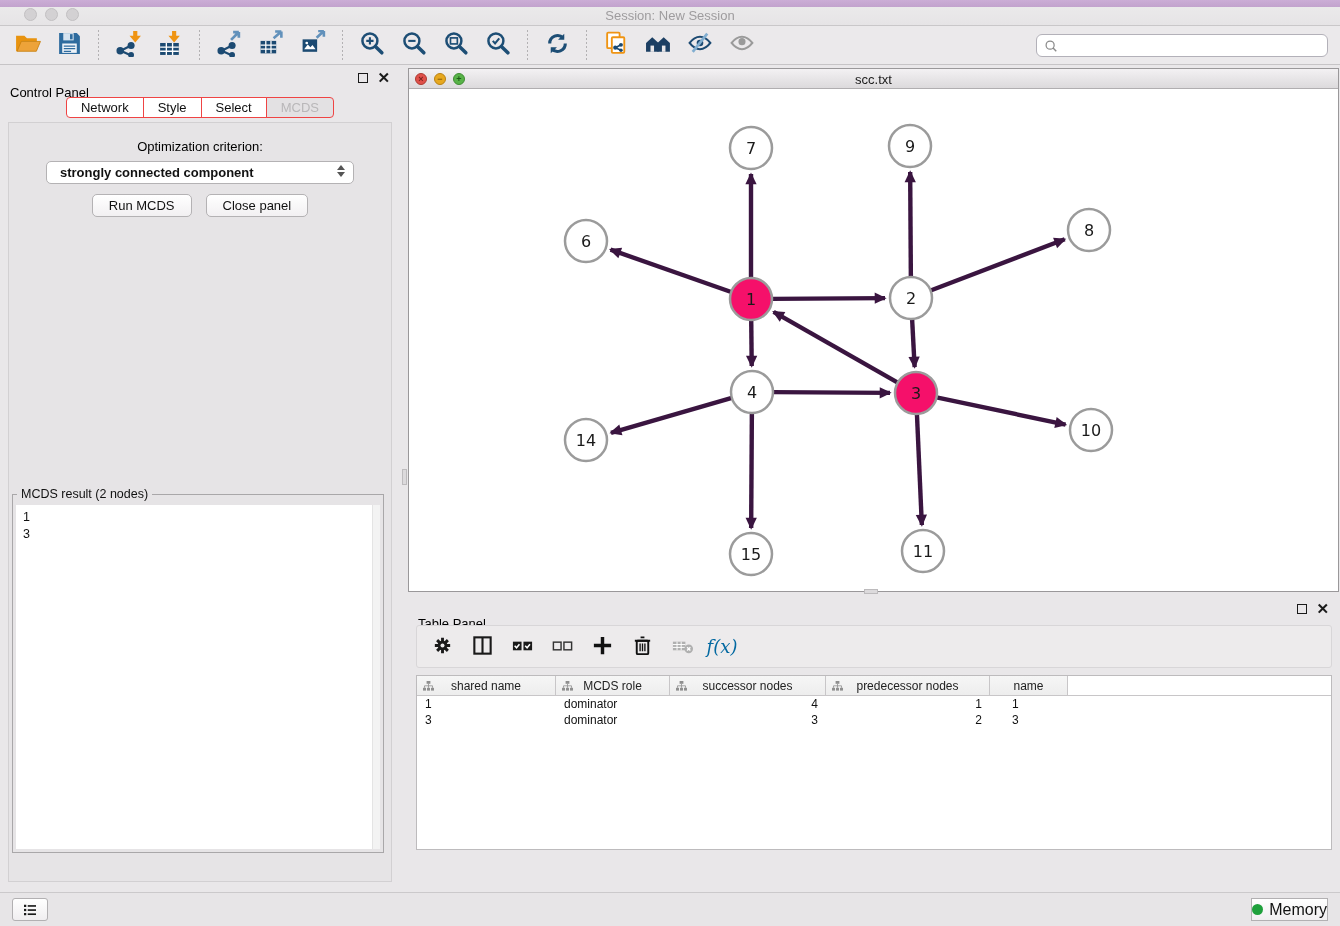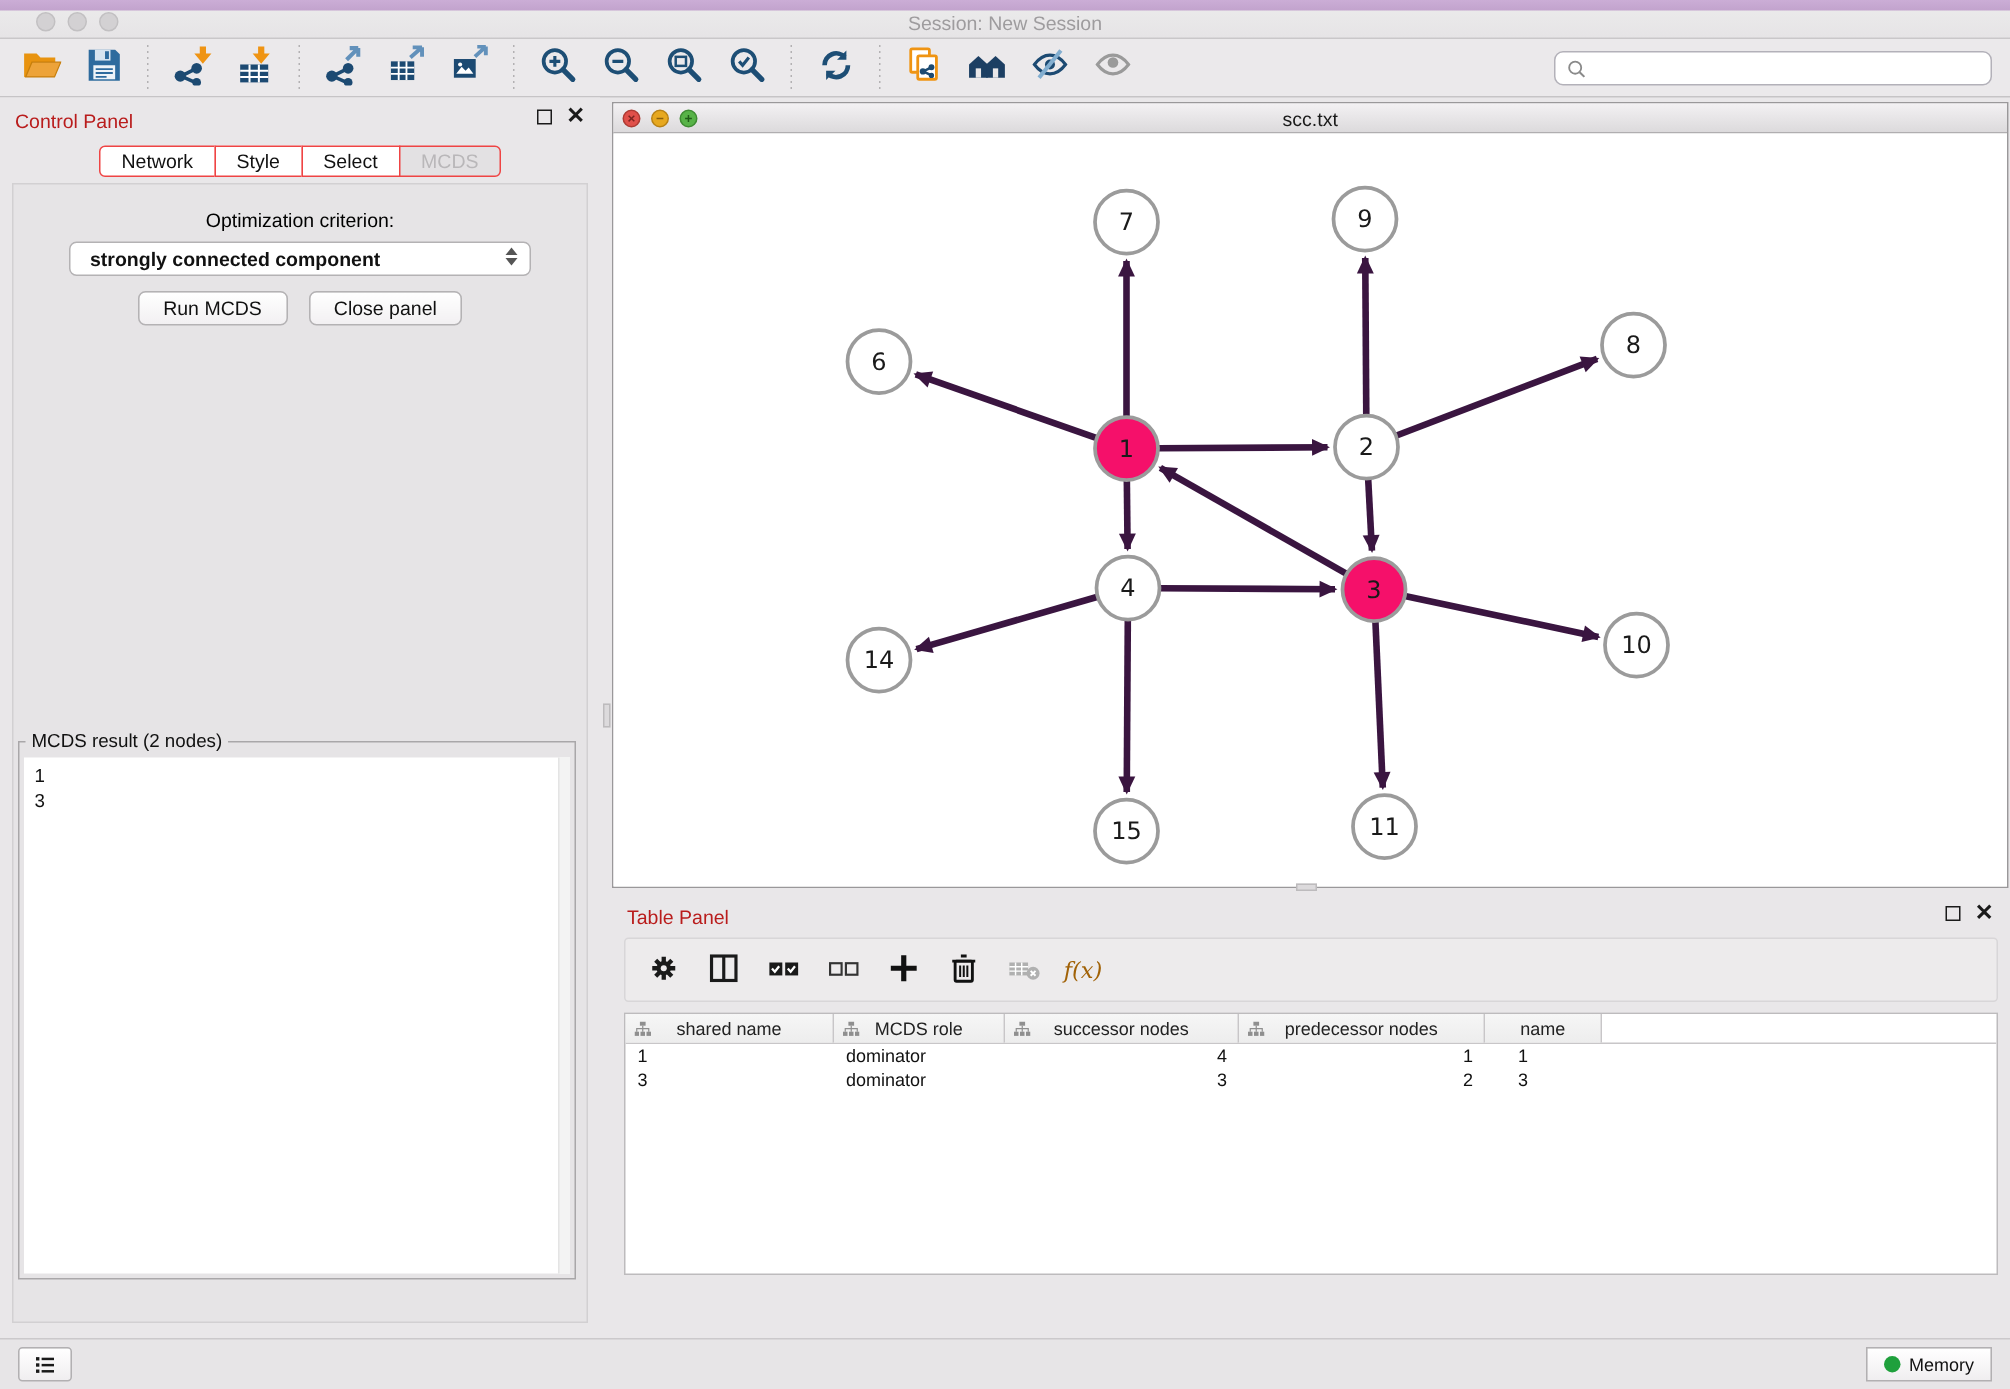--- a/index.html
+++ b/index.html
@@ -24,21 +24,21 @@
   .tb-btn svg { width:27px; height:27px; }
   .tb-sep { width:1px; height:30px; margin:0 8px;
     background-image:linear-gradient(#b3b1b3 40%, transparent 40%); background-size:1px 4px; }
   .searchbox { position:absolute; right:12px; top:8px; width:292px; height:23px;
     background:#fff; border:1px solid #b3b1b9; border-radius:6px; display:flex; align-items:center; padding:0 7px; }
   .searchbox input { border:none; outline:none; flex:1; font-size:12px; background:transparent; }
 
   
   .control-panel { position:absolute; left:0; top:65px; width:400px; height:827px; background:#e9e7e9; }
   .panel-head { position:relative; height:28px; }
-  .panel-head .ptitle { position:absolute; left:10px; top:8px; font-size:13px; color:#b91c1c; }
+  .panel-head .ptitle { position:absolute; left:10px; top:20px; font-size:13px; color:#000000; }
   .panel-icons { position:absolute; right:10px; top:7px; display:flex; gap:9px; align-items:center; }
   .float-ico { width:10px; height:10px; border:1.6px solid #1a1a1a; display:inline-block; }
   .close-ico { font-size:15px; font-weight:bold; color:#1a1a1a; line-height:12px; }
 
   .ctrl-tabs { position:absolute; left:0; top:32px; width:100%; display:flex; justify-content:center; }
   .tab { height:21px; padding:0 14px; font-size:13px; line-height:20px; background:#fff;
     border:1px solid #ef4444; margin-left:-1px; color:#111; cursor:pointer; }
   .tab:first-child { border-radius:4px 0 0 4px; margin-left:0; }
   .tab:last-child { border-radius:0 4px 4px 0; }
   .tab.active { background:#e3e1e3; color:#b9b7b9; }
@@ -83,44 +83,44 @@
   .grip-bottom { position:absolute; left:455px; bottom:-3px; width:14px; height:5px;
     background:#dcdadc; border:1px solid #bdbbbd; }
 
   
   .table-panel { position:absolute; left:408px; top:596px; width:931px; height:292px; background:#e9e7e9; }
   .tp-toolbar { position:absolute; left:8px; top:29px; width:916px; height:43px;
     background:#edebec; border:1px solid #d8d6d8; border-radius:3px; display:flex; align-items:center; padding-left:8px; gap:6px; }
   .tp-btn { width:34px; height:34px; display:flex; align-items:center; justify-content:center;
     background:none; border:none; cursor:pointer; }
   .tp-btn svg { width:23px; height:23px; }
-  .fx { font-family:"DejaVu Serif", serif; font-style:italic; font-size:15px; color:#a16207; }
+  .fx { font-family:"DejaVu Serif", serif; font-style:italic; font-size:18px; color:#0369a1; }
 
   .tp-table { position:absolute; left:8px; top:79px; width:916px; height:175px;
     background:#fff; border:1px solid #bdbbbd; overflow:hidden; }
   .thead { display:flex; height:20px; border-bottom:1px solid #c8c6c8; }
   .th { position:relative; background:linear-gradient(#f6f6f6,#ededed); border-right:1px solid #c8c6c8;
     font-size:12px; color:#222; display:flex; align-items:center; justify-content:center; }
   .th .tree { position:absolute; left:6px; top:5px; }
   .trow { display:flex; height:16px; font-size:12px; color:#111; }
   .td { padding:0 8px; line-height:16px; white-space:nowrap; }
   .td.r { text-align:right; }
 
   .tp-tabs { position:absolute; left:0; right:0; top:268px; display:flex; justify-content:center; }
 
   
   .statusbar { position:absolute; left:0; top:892px; width:1340px; height:34px;
     background:#e7e5e7; border-top:1px solid #cbc9cb; }
   .sb-btn { position:absolute; left:12px; top:5px; width:36px; height:23px;
     background:linear-gradient(#ffffff,#f0eef0); border:1px solid #b2b0b2; border-radius:3px;
     display:flex; align-items:center; justify-content:center; cursor:pointer; }
   .sb-btn svg { width:18px; height:18px; }
-  .mem-btn { position:absolute; right:12px; top:5px; height:23px; padding:0 11px;
+  .mem-btn { position:absolute; right:12px; top:5px; height:23px; padding:0 0;
     background:linear-gradient(#ffffff,#f0eef0); border:1px solid #b2b0b2; border-radius:0;
-    display:flex; align-items:center; gap:6px; font-size:12px; color:#111; cursor:pointer; }
+    display:flex; align-items:center; gap:6px; font-size:16px; color:#111; cursor:pointer; }
   .mem-dot { width:11px; height:11px; border-radius:50%; background:#1fa03c; }
 </style>
 </head>
 <body>
 
 <div class="titlebar">
   <div class="tint"></div>
   <div class="traffic-inactive">
     <span></span>
     <span></span>

